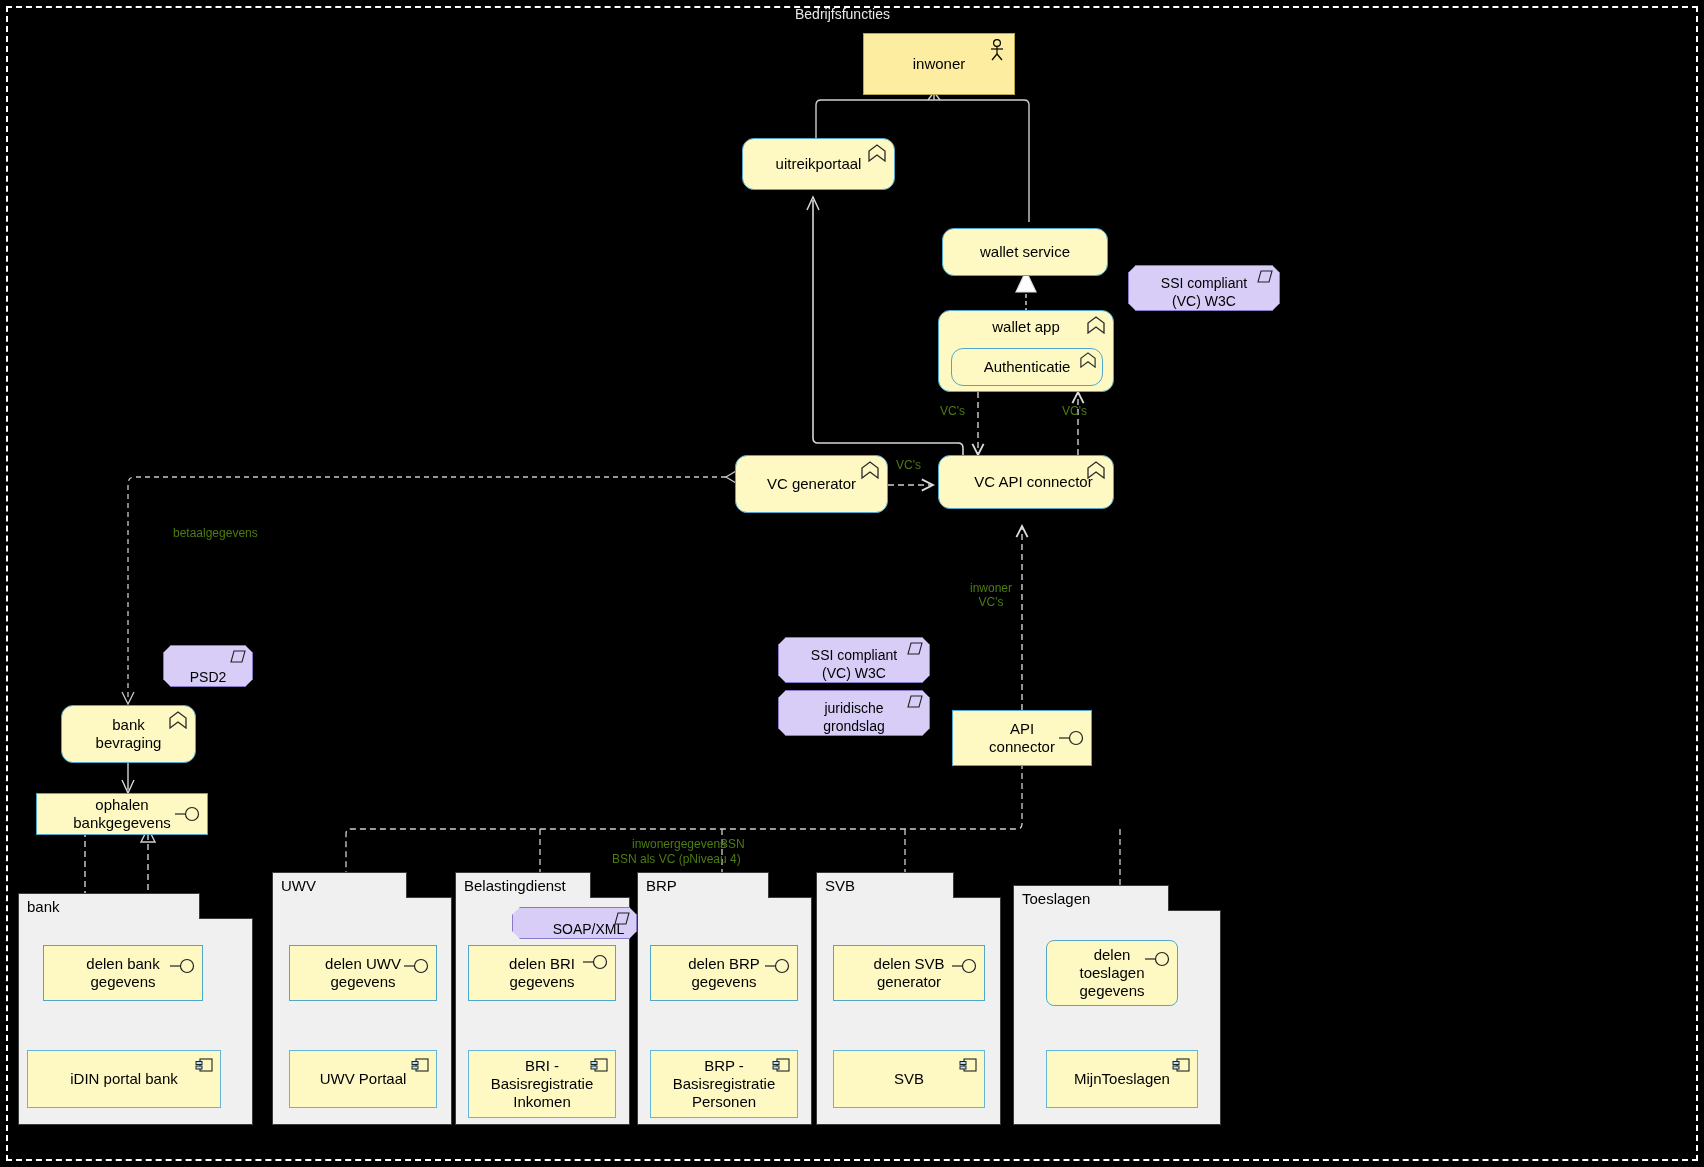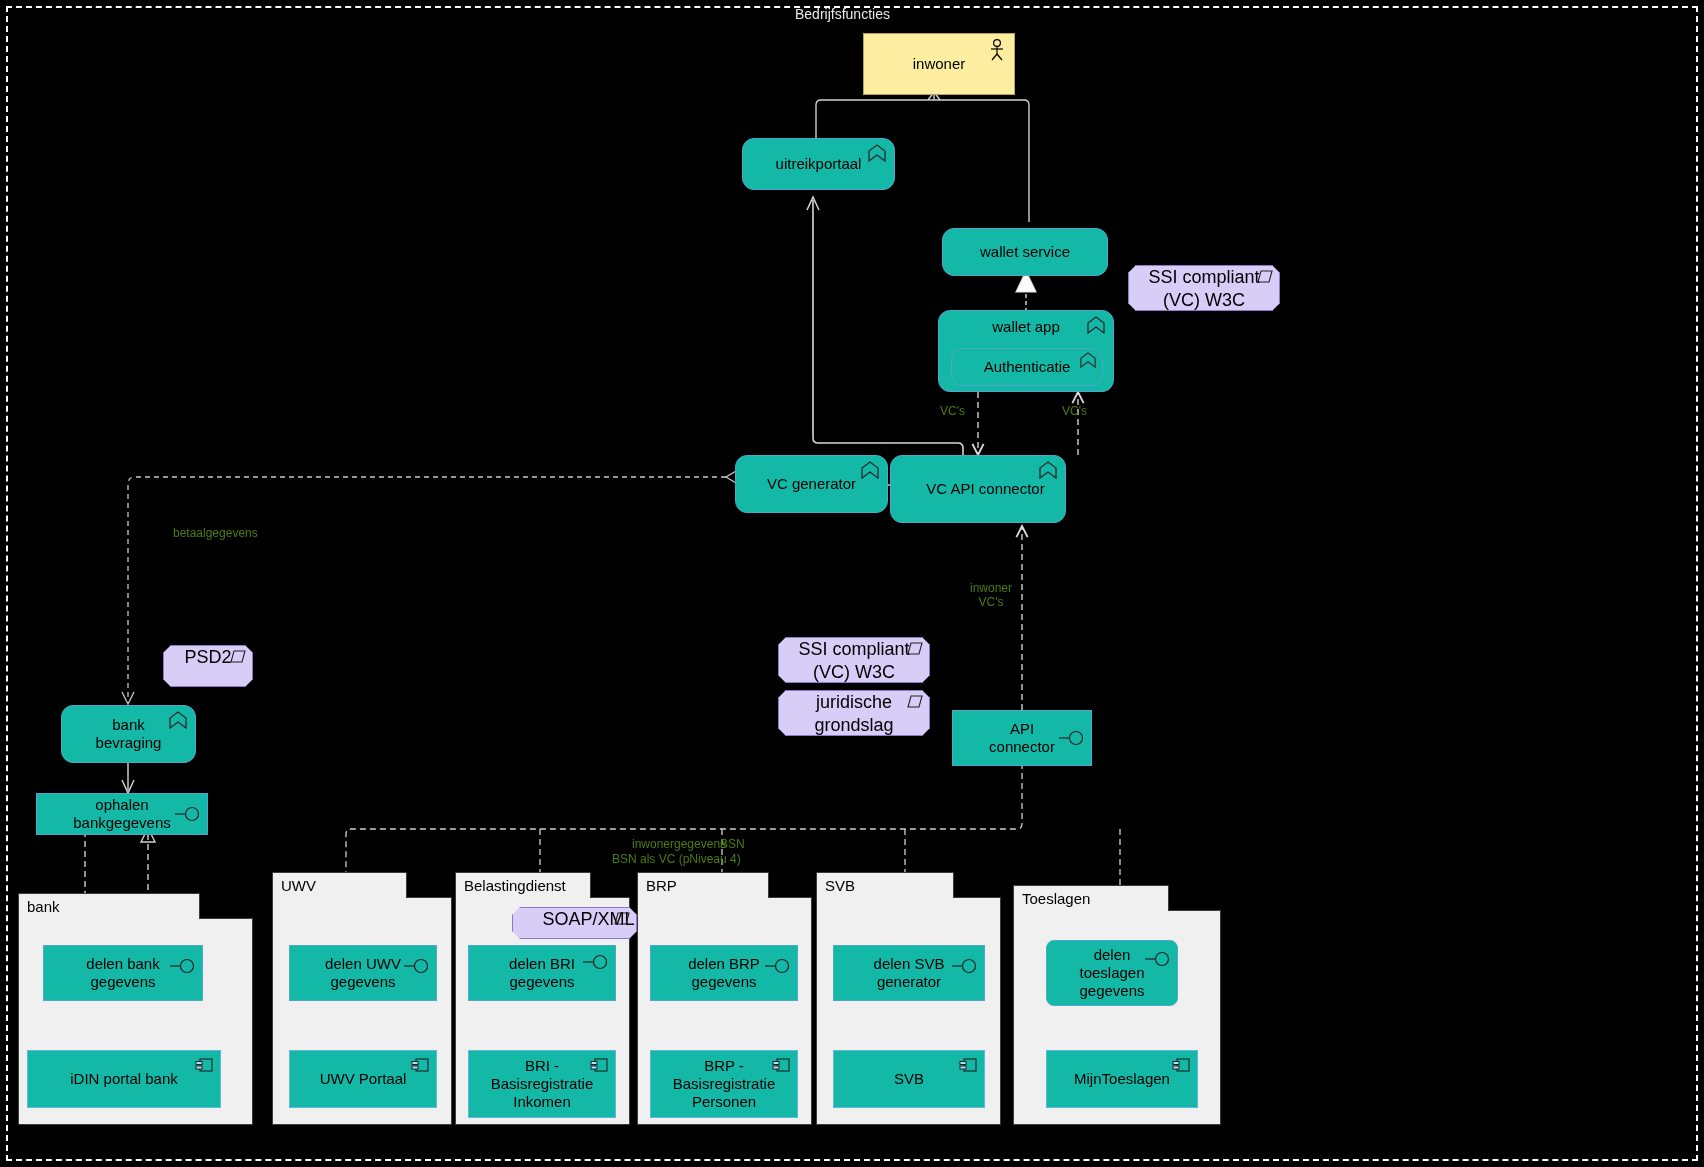--- a/index.html
+++ b/index.html
@@ -28,21 +28,21 @@
     left: 795px; top: 6px;
     color: #e8e8e8;
     font-size: 14px;
     letter-spacing: 0px;
     white-space: nowrap;
   }
 
   
   .node {
     position: absolute;
-    background: #14b8a6;
+    background: #fef9c3;
     border: 1px solid #4fa8cc;
     border-radius: 12px;
     display: flex;
     align-items: center;
     justify-content: center;
     text-align: center;
     color: #000;
     font-size: 15px;
     line-height: 1.22;
     padding: 2px 6px;
@@ -74,25 +74,25 @@
   .ico-actor { top: 5px; right: 8px; width: 18px; height: 22px; }
   .ico-lolli { top: 50%; right: 6px; transform: translateY(-50%); width: 26px; height: 16px; }
   .ico-comp { top: 6px; right: 7px; width: 18px; height: 16px; }
 
   
   .note {
     position: absolute;
     background: #d7cdf7;
     border: 1px solid #8a78c8;
     color: #000;
-    font-size: 18px;
+    font-size: 14px;
     line-height: 1.25;
     text-align: center;
     display: flex;
-    align-items: flex-start;
+    align-items: flex-end;
     justify-content: center;
     clip-path: polygon(8px 0, calc(100% - 8px) 0, 100% 8px, 100% calc(100% - 8px),
                        calc(100% - 8px) 100%, 8px 100%, 0 calc(100% - 8px), 0 8px);
   }
   .note .ico-note {
     position: absolute;
     top: 4px; right: 6px;
     width: 16px; height: 13px;
   }
 
@@ -279,21 +279,21 @@
     </svg>
   </div>
 
   <div class="node" style="left:735px; top:455px; width:153px; height:58px;">
     <span>VC generator</span>
     <svg class="ico ico-func" viewBox="0 0 20 18">
       <path d="M2,17 L2,7 L10,1 L18,7 L18,17 L10,11 z" fill="none" stroke="#2a2a2a" stroke-width="1.3"></path>
     </svg>
   </div>
 
-  <div class="node" style="left:890px; top:455px; width:176px; height:68px;padding-left:21px;">
+  <div class="node" style="left:938px; top:455px; width:176px; height:54px;padding-left:21px;">
     <span>VC API connector</span>
     <svg class="ico ico-func" viewBox="0 0 20 18">
       <path d="M2,17 L2,7 L10,1 L18,7 L18,17 L10,11 z" fill="none" stroke="#2a2a2a" stroke-width="1.3"></path>
     </svg>
   </div>
 
   <div class="note" style="left:778px; top:637px; width:152px; height:46px;">
     <span style="white-space:pre-line;">SSI compliant
 (VC) W3C</span>
     <svg class="ico-note" viewBox="0 0 16 13">

